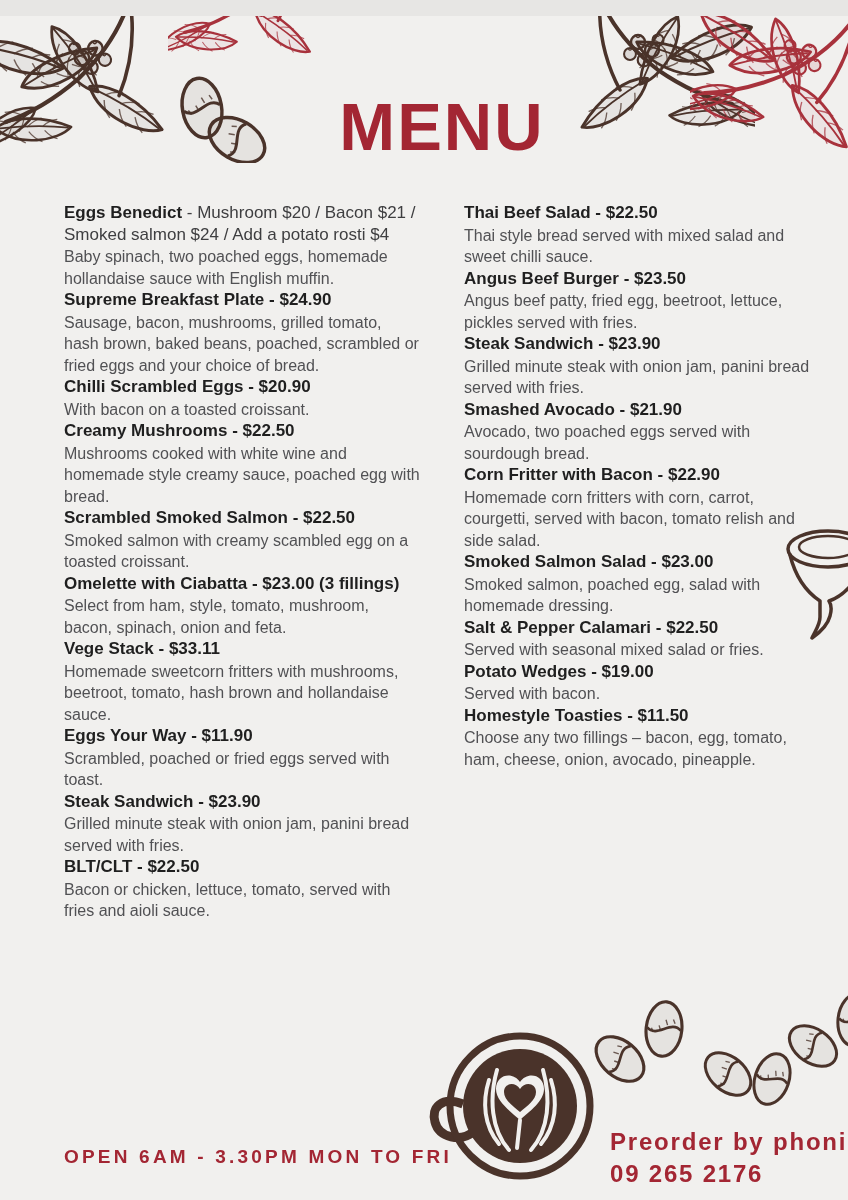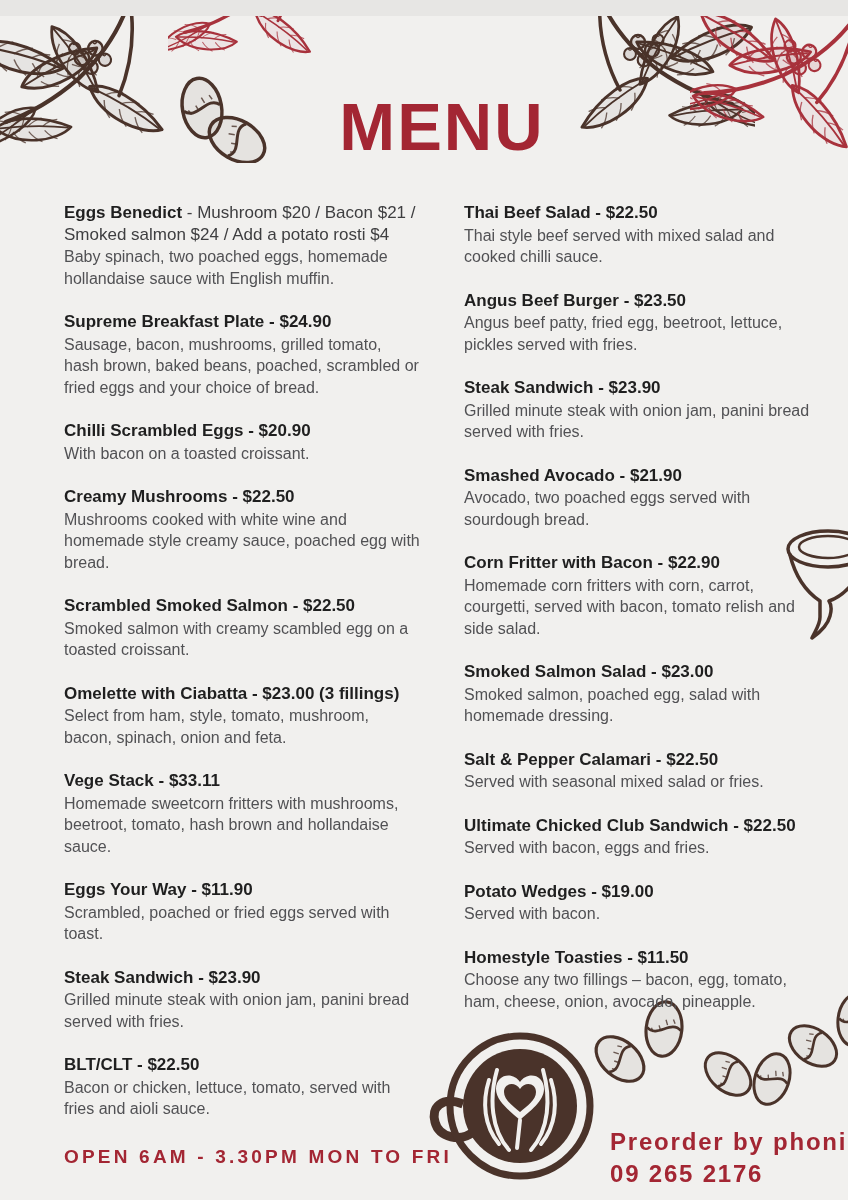--- a/index.html
+++ b/index.html
@@ -8,21 +8,21 @@
     background:var(--background,#F1F0EE);overflow:hidden;
     font-family:"Liberation Sans", sans-serif;
     padding-left:36px;
   }
   .deco{position:absolute;pointer-events:none;}
   .menu-title{
     position:absolute;top:72px;left:0;width:100%;text-align:center;
     font-size:67px;font-weight:800;letter-spacing:2px;color:var(--accent,#A32633);
   }
   .columns{position:absolute;left:64px;top:186px;width:756px;display:flex;gap:44px;}
-  .col{width:356px;display:flex;flex-direction:column;gap:22px;}
+  .col{width:356px;display:flex;flex-direction:column;}
   .item-title{font-size:17px;font-weight:700;color:var(--heading,#1F1F1F);line-height:21.5px;}
   .item-title .extra{font-weight:400;color:#3E3E40;}
   .item-desc{font-size:16px;color:var(--body,#515154);line-height:21.5px;margin-top:1px;}
   .hours{
     position:absolute;left:64px;top:1130px;
     font-size:19px;font-weight:700;letter-spacing:3.2px;color:var(--accent,#A32633);text-align:right;
   }
   .preorder{
     position:absolute;left:610px;top:1110px;
     font-size:24px;font-weight:700;letter-spacing:1.8px;line-height:32px;
@@ -178,21 +178,21 @@
 
         <div class="item">
           <div class="item-title"><span>BLT/CLT - $22.50</span></div>
           <div class="item-desc">Bacon or chicken, lettuce, tomato, served with fries and aioli sauce.</div>
         </div>
       </div>
     <div class="col">
 
         <div class="item">
           <div class="item-title"><span>Thai Beef Salad - $22.50</span></div>
-          <div class="item-desc">Thai style beef served with mixed salad and cooked chilli sauce.</div>
+          <div class="item-desc">Thai style bread served with mixed salad and sweet chilli sauce.</div>
         </div>
 
         <div class="item">
           <div class="item-title"><span>Angus Beef Burger - $23.50</span></div>
           <div class="item-desc">Angus beef patty, fried egg, beetroot, lettuce, pickles served with fries.</div>
         </div>
 
         <div class="item">
           <div class="item-title"><span>Steak Sandwich - $23.90</span></div>
           <div class="item-desc">Grilled minute steak with onion jam, panini bread served with fries.</div>
@@ -211,24 +211,20 @@
         <div class="item">
           <div class="item-title"><span>Smoked Salmon Salad - $23.00</span></div>
           <div class="item-desc">Smoked salmon, poached egg, salad with homemade dressing.</div>
         </div>
 
         <div class="item">
           <div class="item-title"><span>Salt &amp; Pepper Calamari - $22.50</span></div>
           <div class="item-desc">Served with seasonal mixed salad or fries.</div>
         </div>
 
-        <div class="item">
-          <div class="item-title"><span>Ultimate Chicked Club Sandwich - $22.50</span></div>
-          <div class="item-desc">Served with bacon, eggs and fries.</div>
-        </div>
 
         <div class="item">
           <div class="item-title"><span>Potato Wedges - $19.00</span></div>
           <div class="item-desc">Served with bacon.</div>
         </div>
 
         <div class="item">
           <div class="item-title"><span>Homestyle Toasties - $11.50</span></div>
           <div class="item-desc">Choose any two fillings – bacon, egg, tomato, ham, cheese, onion, avocado, pineapple.</div>
         </div>

